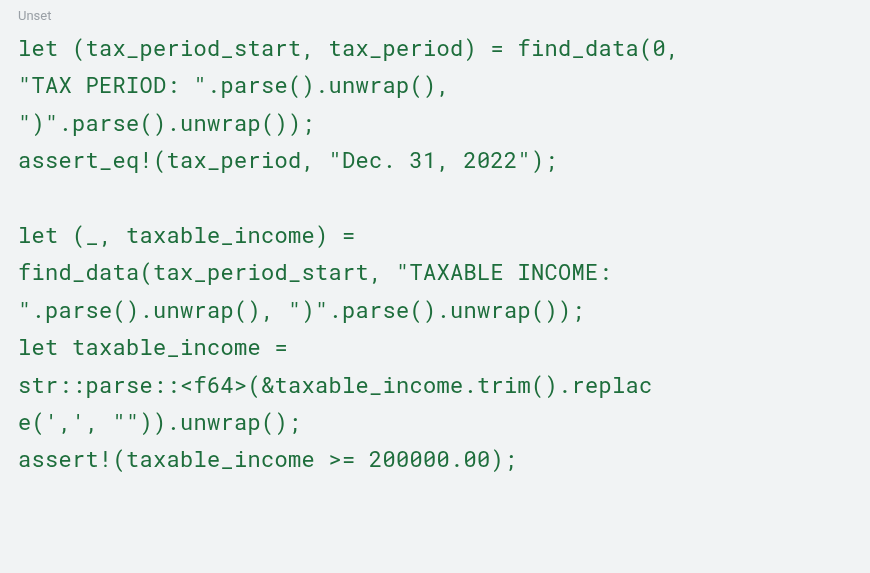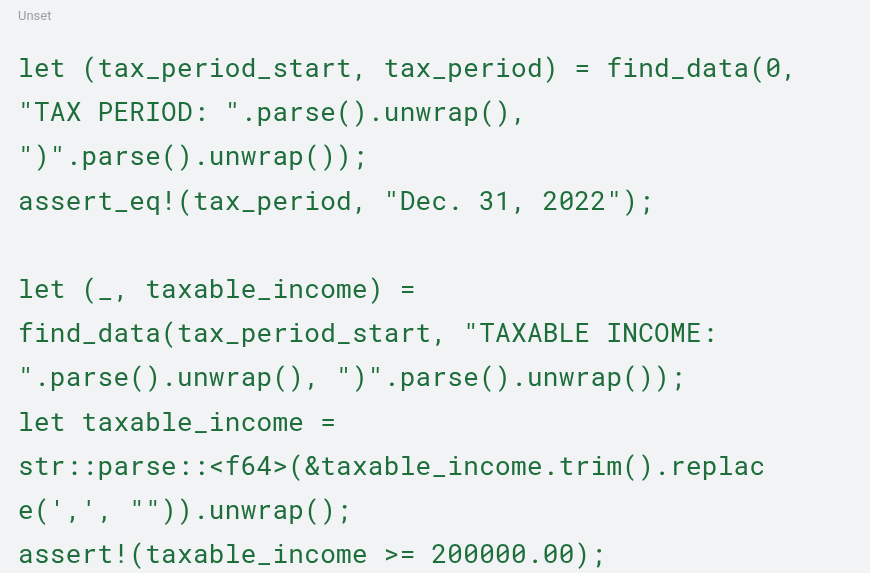--- a/index.html
+++ b/index.html
@@ -7,26 +7,26 @@
       background: #f1f3f4;
       font-family: -apple-system, BlinkMacSystemFont, "Segoe UI", Roboto, sans-serif;
       padding: 8px 18px 24px 18px;
       width: 870px;
       height: 573px;
     }
     .label {
       font-size: 13px;
       color: #9aa0a6;
       font-weight: 400;
-      margin-bottom: 22px;
+      margin-bottom: 6px;
       font-family: -apple-system, BlinkMacSystemFont, "Segoe UI", Roboto, sans-serif;
     }
     .code-block {
       font-family: "Roboto Mono", "Courier New", monospace;
-      font-size: 26px;
+      font-size: 22px;
       line-height: 1.7;
       color: #1e6e3c;
       white-space: pre-wrap;
       word-wrap: break-word;
       letter-spacing: 0.3px;
     }
   </style>
 </head>
 <body>
 

